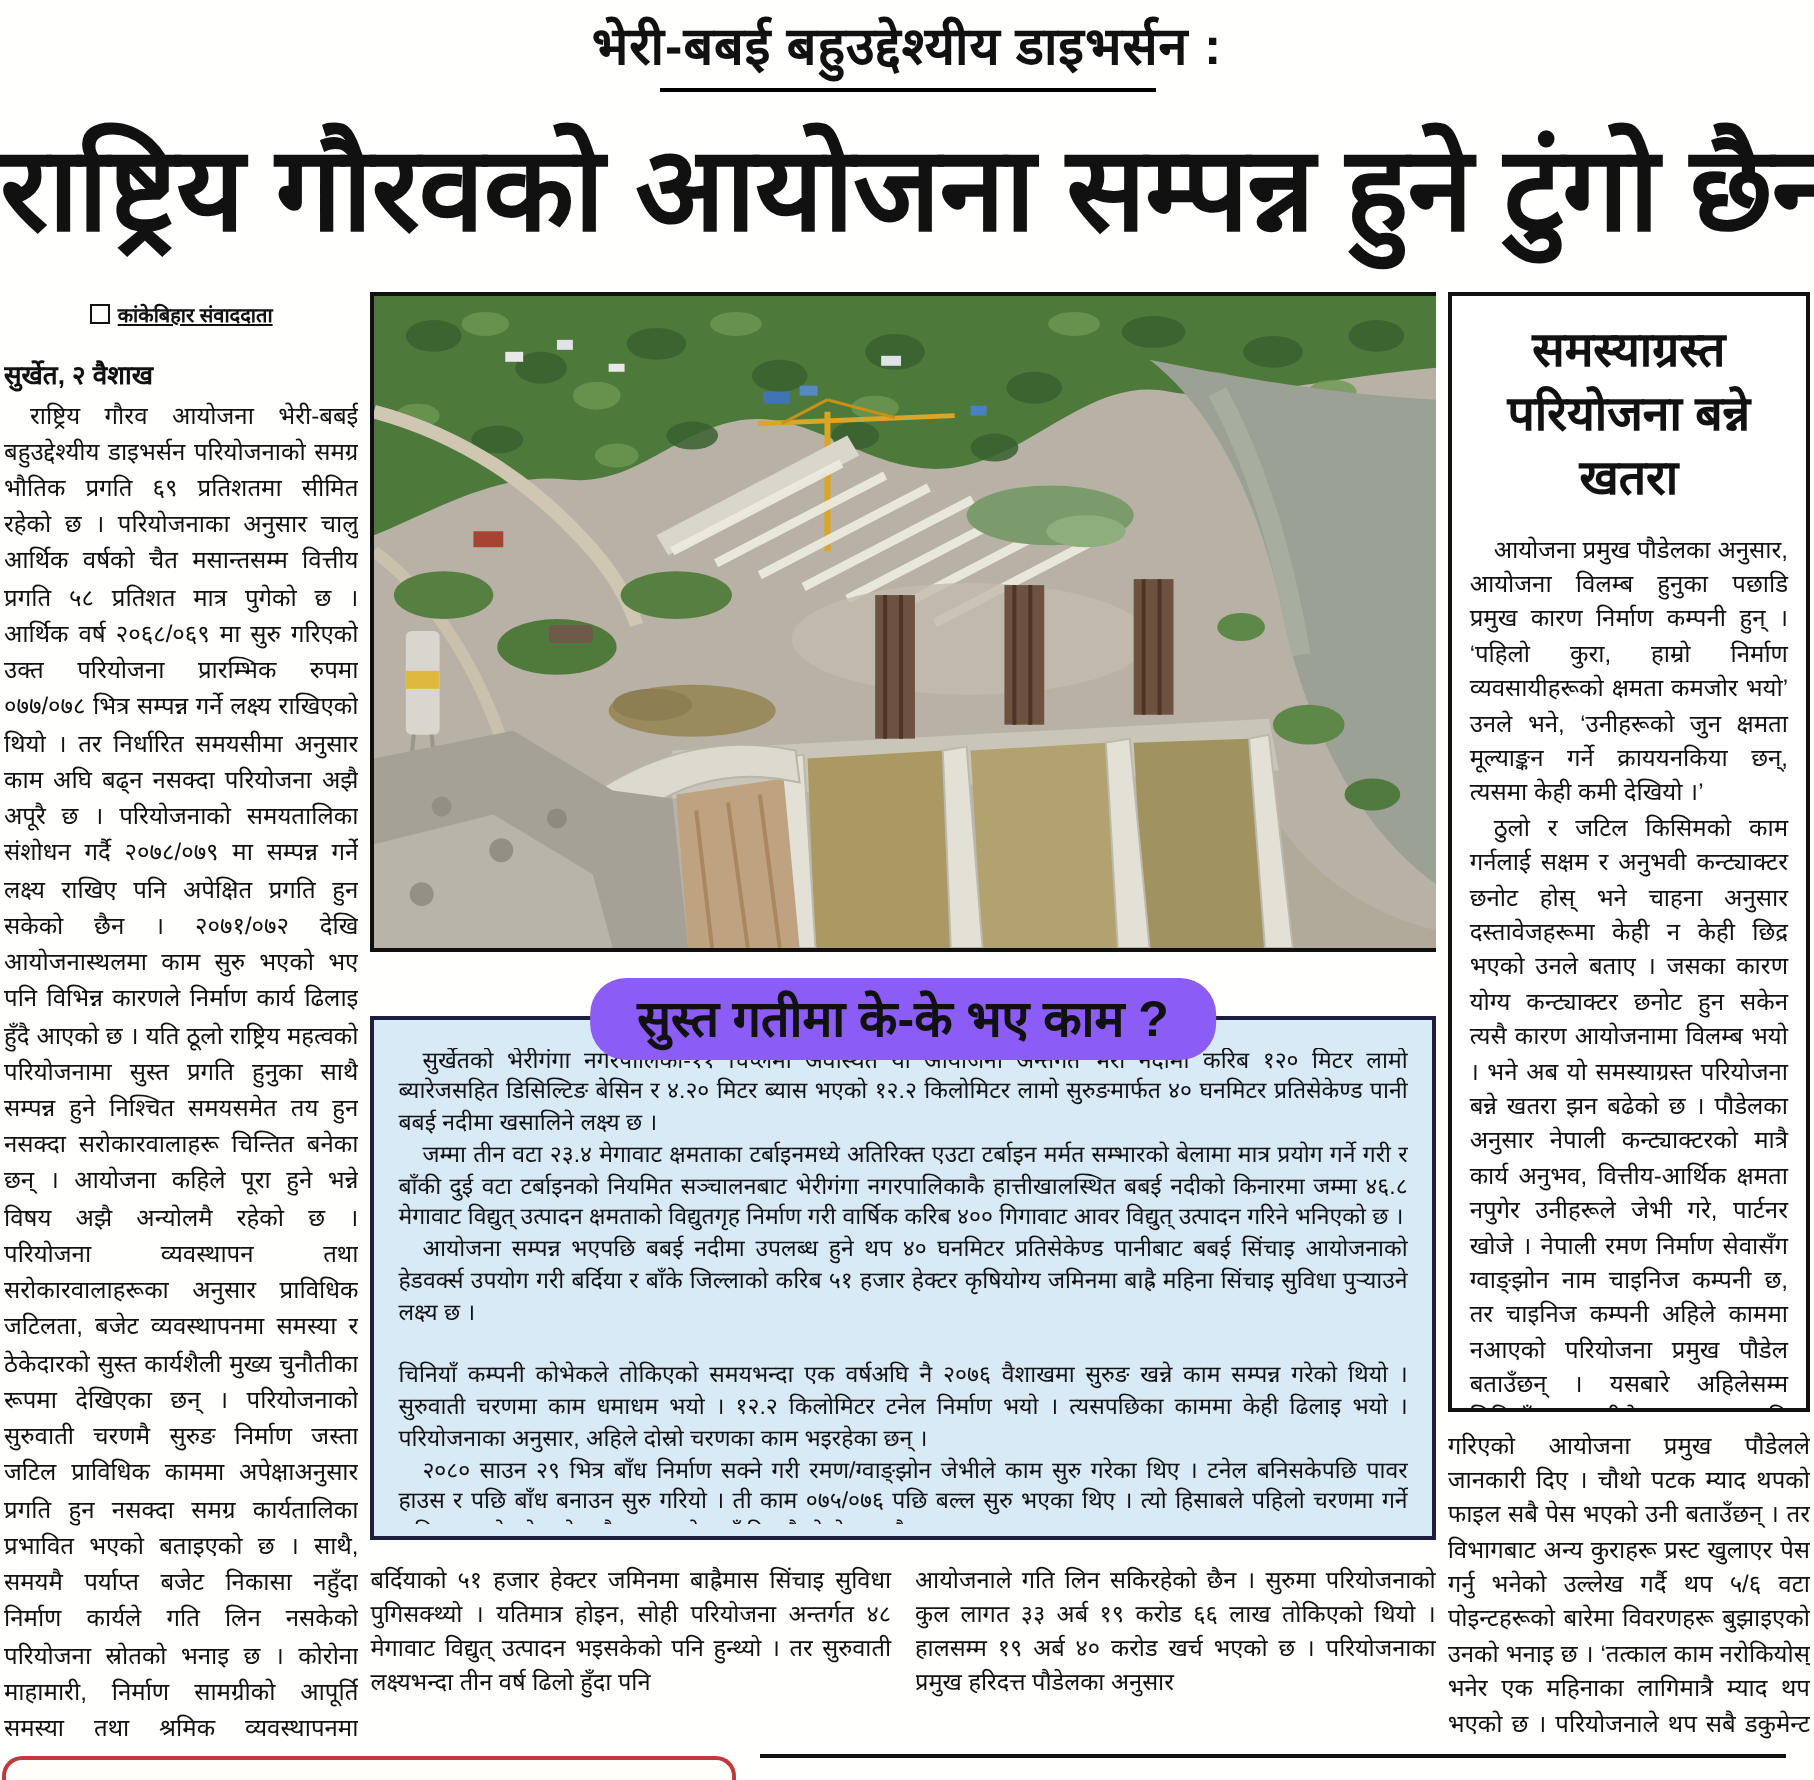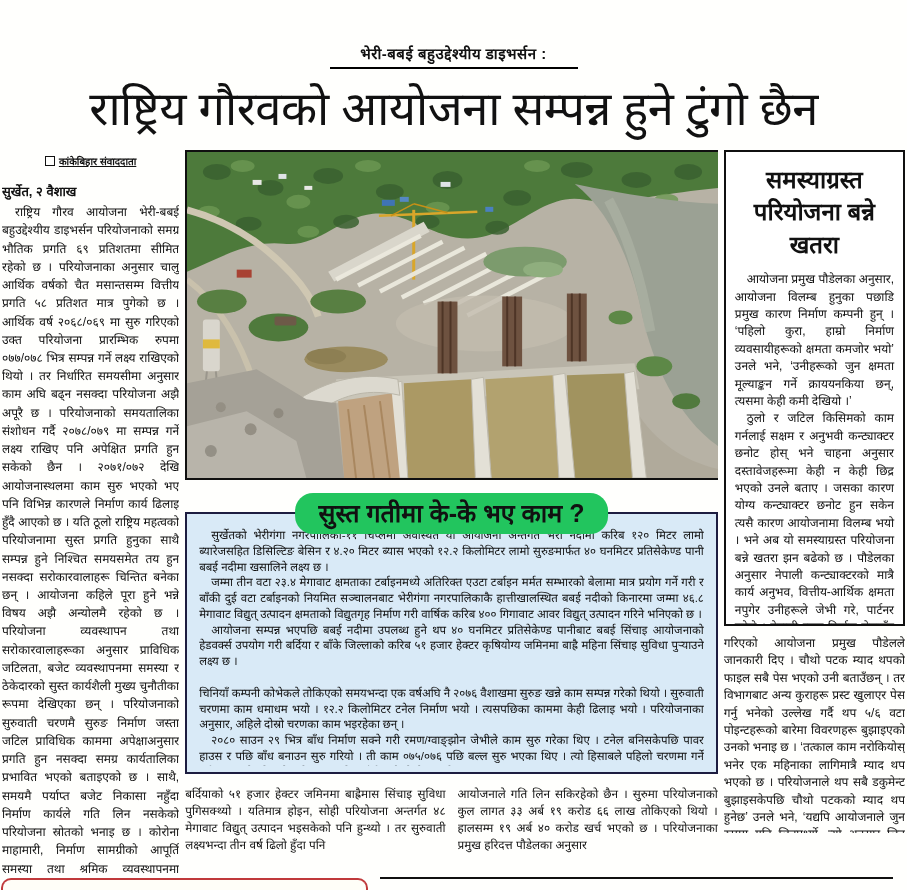--- a/index.html
+++ b/index.html
@@ -4,65 +4,65 @@
 <style>
   * { margin:0; padding:0; box-sizing:border-box; }
   html,body { background:#e9e9e9; }
   .page{
     position:relative; width:907px; height:890px; margin:0 auto;
     background:#fffffd; color:#111; overflow:hidden;
     font-family:"Liberation Sans", sans-serif;
   }
   
   .masthead{ text-align:center; padding-top:6px; }
-  .kicker{ font-size:15px; font-weight:bold; line-height:1.35; letter-spacing:.5px;margin-top:38px; }
+  .kicker{ font-size:26px; font-weight:bold; line-height:1.35; letter-spacing:.5px; }
   .kicker-underline{ width:248px; height:2px; background:#000; margin:3px auto 4px; }
   .headline{
-    font-size:47px; font-weight:normal; line-height:1.55;
+    font-size:59px; font-weight:bold; line-height:1.55;
     letter-spacing:-.5px; white-space:nowrap;
   }
   
   .content{ display:flex; gap:6px; padding:0 2px; height:726px; margin-top:4px; }
   .col-left{ width:178px; overflow:hidden; }
   .col-mid{ width:535px; overflow:hidden; }
   .col-right{ width:182px; overflow:hidden; }
 
   .byline-row{ font-size:10px; font-weight:bold; margin:4px 0 1px;text-align:center; }
   .byline-marker{ display:inline-block; width:10px; height:10px; border:1.6px solid #111; margin-right:4px; vertical-align:-1px; }
   .byline-author{ text-decoration:underline; }
   .dateline{ font-size:13px; font-weight:bold; margin-bottom:3px;margin-top:14px; }
   p.body-text{ font-size:12px; line-height:1.52; text-align:justify; text-indent:13px; }
-  p.noindent{ text-indent:0;font-family:Liberation Serif, serif; }
+  p.noindent{ text-indent:0; }
 
   
   .photo{ width:535px; height:330px; border:2px solid #101010; background:#b7b2a5; }
   .photo svg{ width:100%; height:100%; display:block; }
 
   
   .feature-box{
     position:relative; margin-top:32px; height:262px;
     border:2px solid #1d1d40; background:#d9eaf7; padding:14px 12px 6px;
   }
   .feature-title{
     position:absolute; top:-21px; left:50%; transform:translateX(-50%);
-    background:#22c55e; border-radius:18px; padding:2px 24px 5px;
+    background:#8b5cf6; border-radius:18px; padding:2px 24px 5px;
     font-size:25px; font-weight:bold; white-space:nowrap;
   }
   .feature-cols{ display:flex; gap:16px; height:100%; overflow:hidden;flex-direction:column; }
   .feature-col{ flex:1; }
   .feature-col p{ font-size:11.5px; line-height:1.37; text-align:justify; text-indent:12px; }
   .feature-col p.noindent{ text-indent:0; }
 
   
   .bottom-row{ display:flex; gap:12px; margin-top:12px; height:80px; overflow:hidden; }
   .bottom-col{ flex:1; overflow:hidden; }
   .bottom-col p{ font-size:11.8px; line-height:1.45; text-align:justify; }
 
   
-  .sidebar-box{ border:2px solid #101010; padding:10px 9px 6px; height:476px; overflow:hidden; background:#fff; }
+  .sidebar-box{ border:2px solid #101010; padding:10px 9px 6px; height:560px; overflow:hidden; background:#fff; }
   .sidebar-title{ font-size:24px; font-weight:bold; text-align:center; line-height:1.35; margin:2px 0 10px; }
   .sidebar-box p{ font-size:12px; line-height:1.45; text-align:justify; text-indent:12px; }
   .sidebar-continuation{ margin-top:9px; height:198px; overflow:hidden; }
   .sidebar-continuation p{ font-size:12px; line-height:1.45; text-align:justify; }
 
   
   .red-box-fragment{
     position:absolute; left:1px; bottom:-2px; width:367px; height:14px;
     border:2.5px solid #c0393b; border-bottom:none; border-radius:10px 10px 0 0;
     background:#fffef8;

